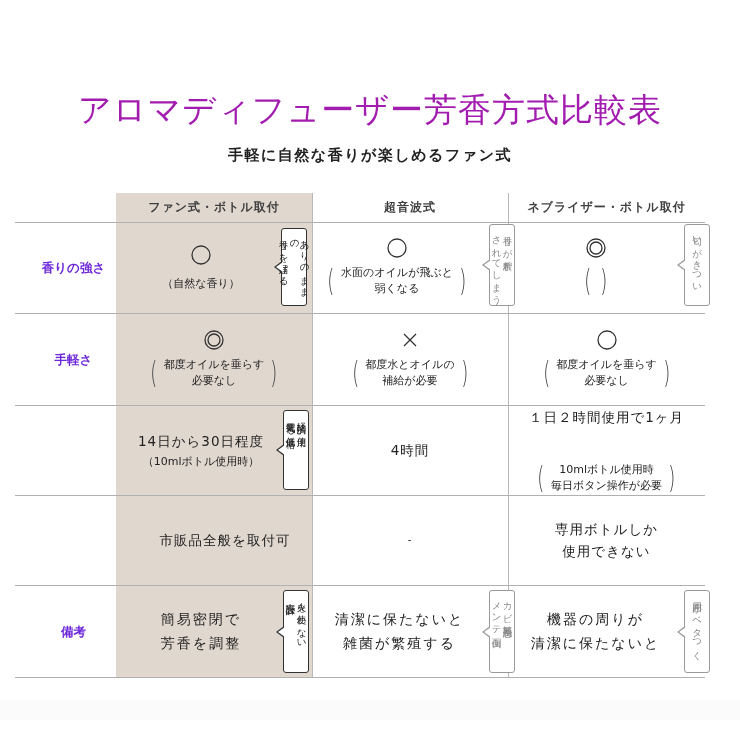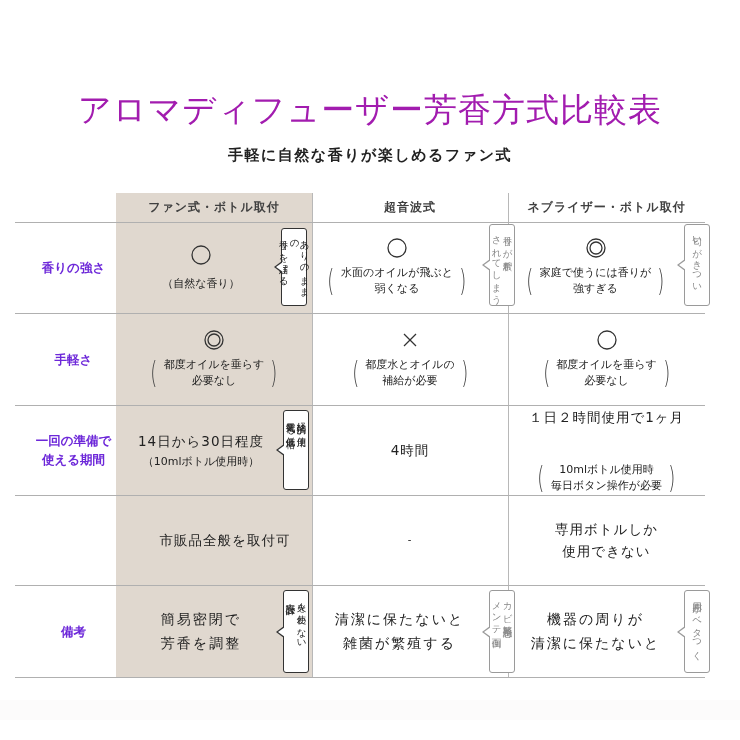--- a/index.html
+++ b/index.html
@@ -122,21 +122,20 @@
 
   <div class="cell" style="left:493px;top:29px;width:175px;height:91px;">
     <div class="mark">
       <svg width="22" height="22" viewBox="0 0 22 22">
           <circle cx="11" cy="11" r="9" fill="none" stroke="#333" stroke-width="1.3"></circle>
           <circle cx="11" cy="11" r="6" fill="none" stroke="#333" stroke-width="1.3"></circle>
         </svg>
     </div>
     <div class="paren">
       <span class="br">(</span>
-      <span class="txt"><span>家庭で使うには香りが</span><br><span>強すぎる</span></span>
       <span class="br">)</span>
     </div>
   </div>
   <div class="callout gray" style="left:669px;top:31px;height:82px;">
     <span class="col">匂いがきつい</span>
   </div>
 
   <div class="rowlabel" style="top:120px;height:92px;">手軽さ</div>
 
   <div class="cell" style="left:101px;top:120px;width:196px;height:92px;">
@@ -173,23 +172,20 @@
           <circle cx="11" cy="11" r="9" fill="none" stroke="#333" stroke-width="1.3"></circle>
         </svg>
     </div>
     <div class="paren">
       <span class="br">(</span>
       <span class="txt"><span>都度オイルを垂らす</span><br><span>必要なし</span></span>
       <span class="br">)</span>
     </div>
   </div>
 
-  <div class="rowlabel" style="top:212px;height:90px;">
-    <span><span>一回の準備で</span><br><span>使える期間</span></span>
-  </div>
 
   <div class="cell" style="left:101px;top:212px;width:170px;height:90px;">
     <div class="big">14日から30日程度</div>
     <div class="note" style="margin-top:2px;">（10mlボトル使用時）</div>
   </div>
   <div class="callout" style="left:268px;top:217px;height:80px;">
     <span class="col">経済的に使用、</span>
     <span class="col">電気代も低価格</span>
   </div>
 

